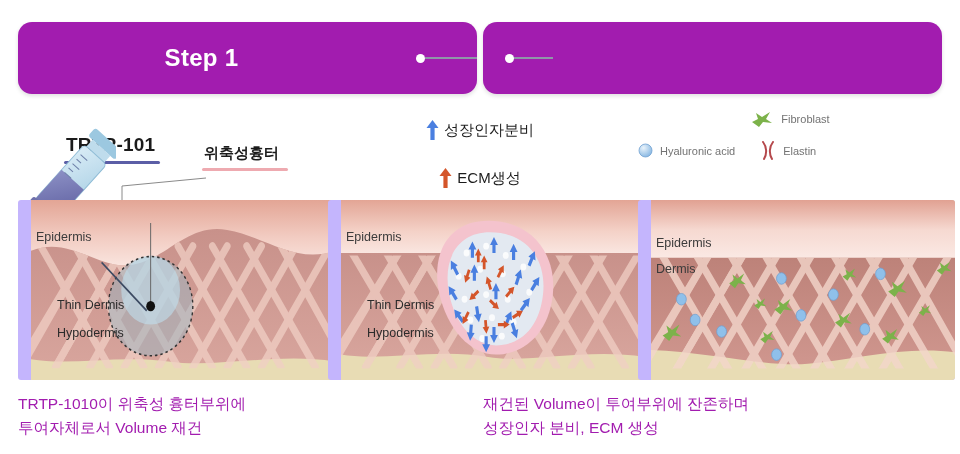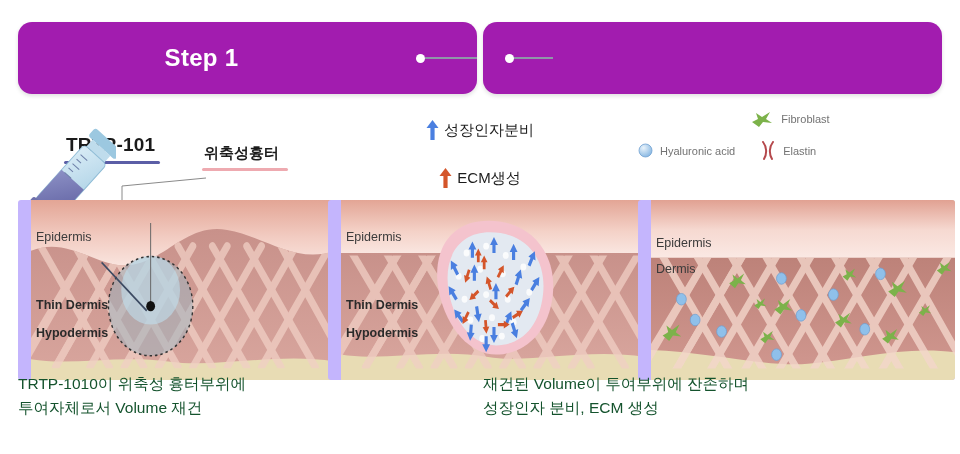--- a/index.html
+++ b/index.html
@@ -54,25 +54,25 @@
   .s3-r1{position:absolute;left:0;top:0;width:100%;display:flex;justify-content:center;gap:7px;align-items:center;}
   .s3-r2{position:absolute;left:0;top:31px;width:100%;display:flex;gap:26px;align-items:center;}
   .leg3{display:flex;align-items:center;gap:7px;font-size:11px;color:#737373;}
 
   
   .skin{position:absolute;left:0;width:100%;height:180px;border-radius:3px;overflow:hidden;background:#c4b5fd;padding-left:13px;}
   .skin.p1{top:96px;}
   .skin.p2{top:96px;}
   .skin.p3{top:96px;}
   .sklbl{position:absolute;font-size:12.5px;color:#3b3b3b;z-index:9;white-space:nowrap;}
-  .sklbl.b{font-weight:700;color:#2b2b2b;}
+  .sklbl.b{font-weight:400;color:#2b2b2b;margin-left:21px;}
 
   
   .caps{position:absolute;left:18px;top:372px;width:924px;display:flex;gap:6px;}
-  .cap{flex:1;font-size:15.5px;line-height:1.55;color:#14532d;white-space:pre-line;padding-right:6px;box-sizing:border-box;}
+  .cap{flex:1;font-size:15.5px;line-height:1.55;color:#a21caf;white-space:pre-line;padding-right:6px;box-sizing:border-box;margin-top:20px;}
 </style>
 </head>
 <body>
 
 <div class="stage">
 
   <div class="hdr-row">
 
     <div class="hdr">
       <span class="hdr-label">Step 1</span>

